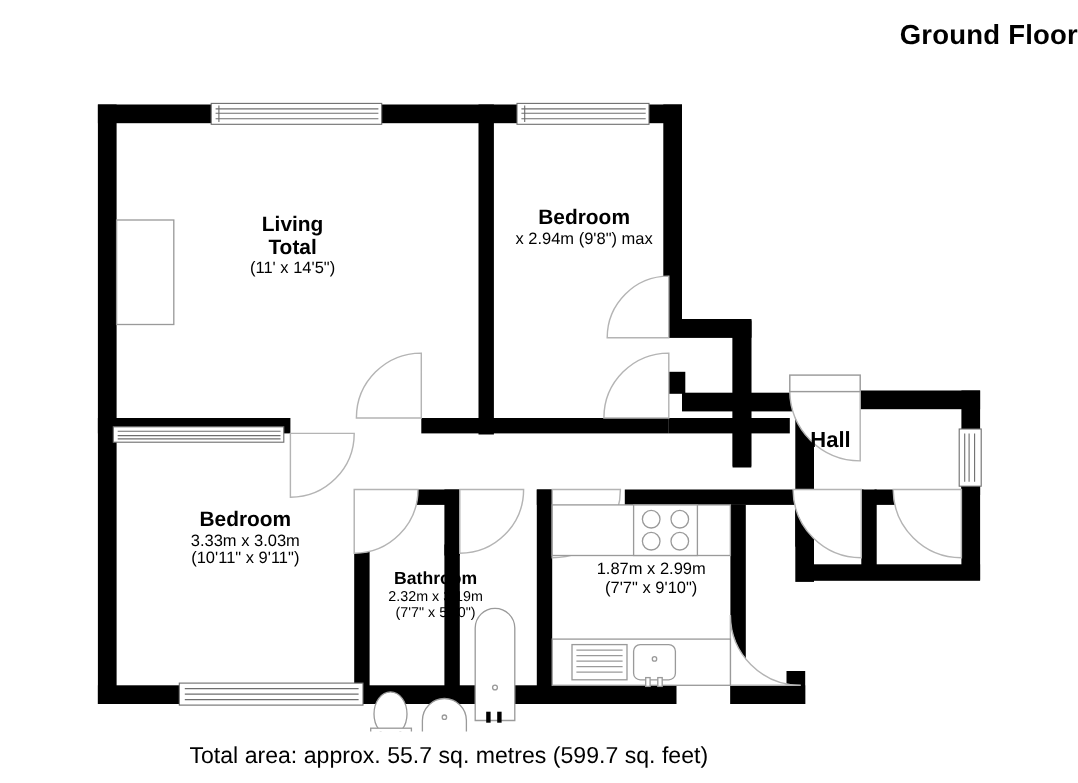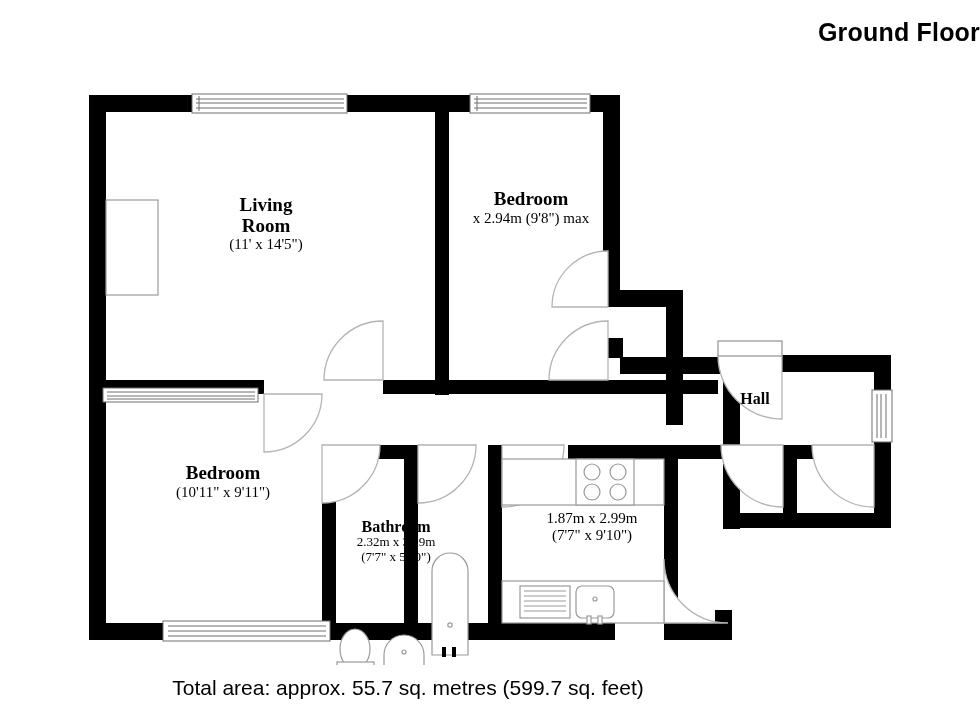--- a/index.html
+++ b/index.html
@@ -33,21 +33,20 @@
     text-align: center;
     font-size: 21px;
     font-weight: normal;
   }
   #floorplan-canvas {
     position: absolute;
     left: 0;
     top: 55px;
     width: 872px;
     height: 610px;
-    font-family: Liberation Serif, serif;
   }
   .room-label {
     position: absolute;
     text-align: center;
     pointer-events: none;
   }
   .room-label .rl-name {
     display: block;
     font-size: 19px;
     font-weight: bold;
@@ -55,21 +54,21 @@
   }
   .room-label .rl-dim {
     display: block;
     font-size: 15px;
     font-weight: normal;
     line-height: 1.12;
     white-space: nowrap;
   }
   .room-label.small .rl-name { font-size: 16px; }
   .room-label.small .rl-dim { font-size: 13px; }
-  .room-label.hall .rl-name { font-size: 16px; }
+  .room-label.hall .rl-name { font-size: 20px; }
 </style>
 </head>
 <body>
 
 <div id="plan-title">Ground Floor</div>
 
 <div id="floorplan-canvas">
   <svg viewBox="0 0 980 610" width="980" height="610" xmlns="http://www.w3.org/2000/svg">
 
     <g fill="#000000">
@@ -266,31 +265,32 @@
         <circle cx="404" cy="597" r="2"></circle>
         <rect x="396" y="612" width="4" height="8" fill="#000000" stroke="none"></rect>
         <rect x="406" y="612" width="4" height="8" fill="#000000" stroke="none"></rect>
       </g>
     </g>
   </svg>
 
   
   <div class="room-label" style="left:182px; top:140px; width:168px;">
     <span class="rl-name">Living</span>
-    <span class="rl-name">Room</span>
+    <span class="rl-name">Total</span>
     <span class="rl-dim">(11' x 14'5")</span>
   </div>
 
   <div class="room-label" style="left:438px; top:134px; width:186px;">
     <span class="rl-name">Bedroom</span>
     <span class="rl-dim">x 2.94m (9'8") max</span>
   </div>
 
   <div class="room-label" style="left:130px; top:408px; width:186px;">
     <span class="rl-name">Bedroom</span>
+    <span class="rl-dim">3.33m x 3.03m</span>
     <span class="rl-dim">(10'11" x 9'11")</span>
   </div>
 
   <div class="room-label small" style="left:321px; top:463px; width:150px;">
     <span class="rl-name">Bathroom</span>
     <span class="rl-dim">2.32m x 3.19m</span>
     <span class="rl-dim">(7'7" x 5'10")</span>
   </div>
 
   <div class="room-label" style="left:509px; top:455px; width:166px;">

